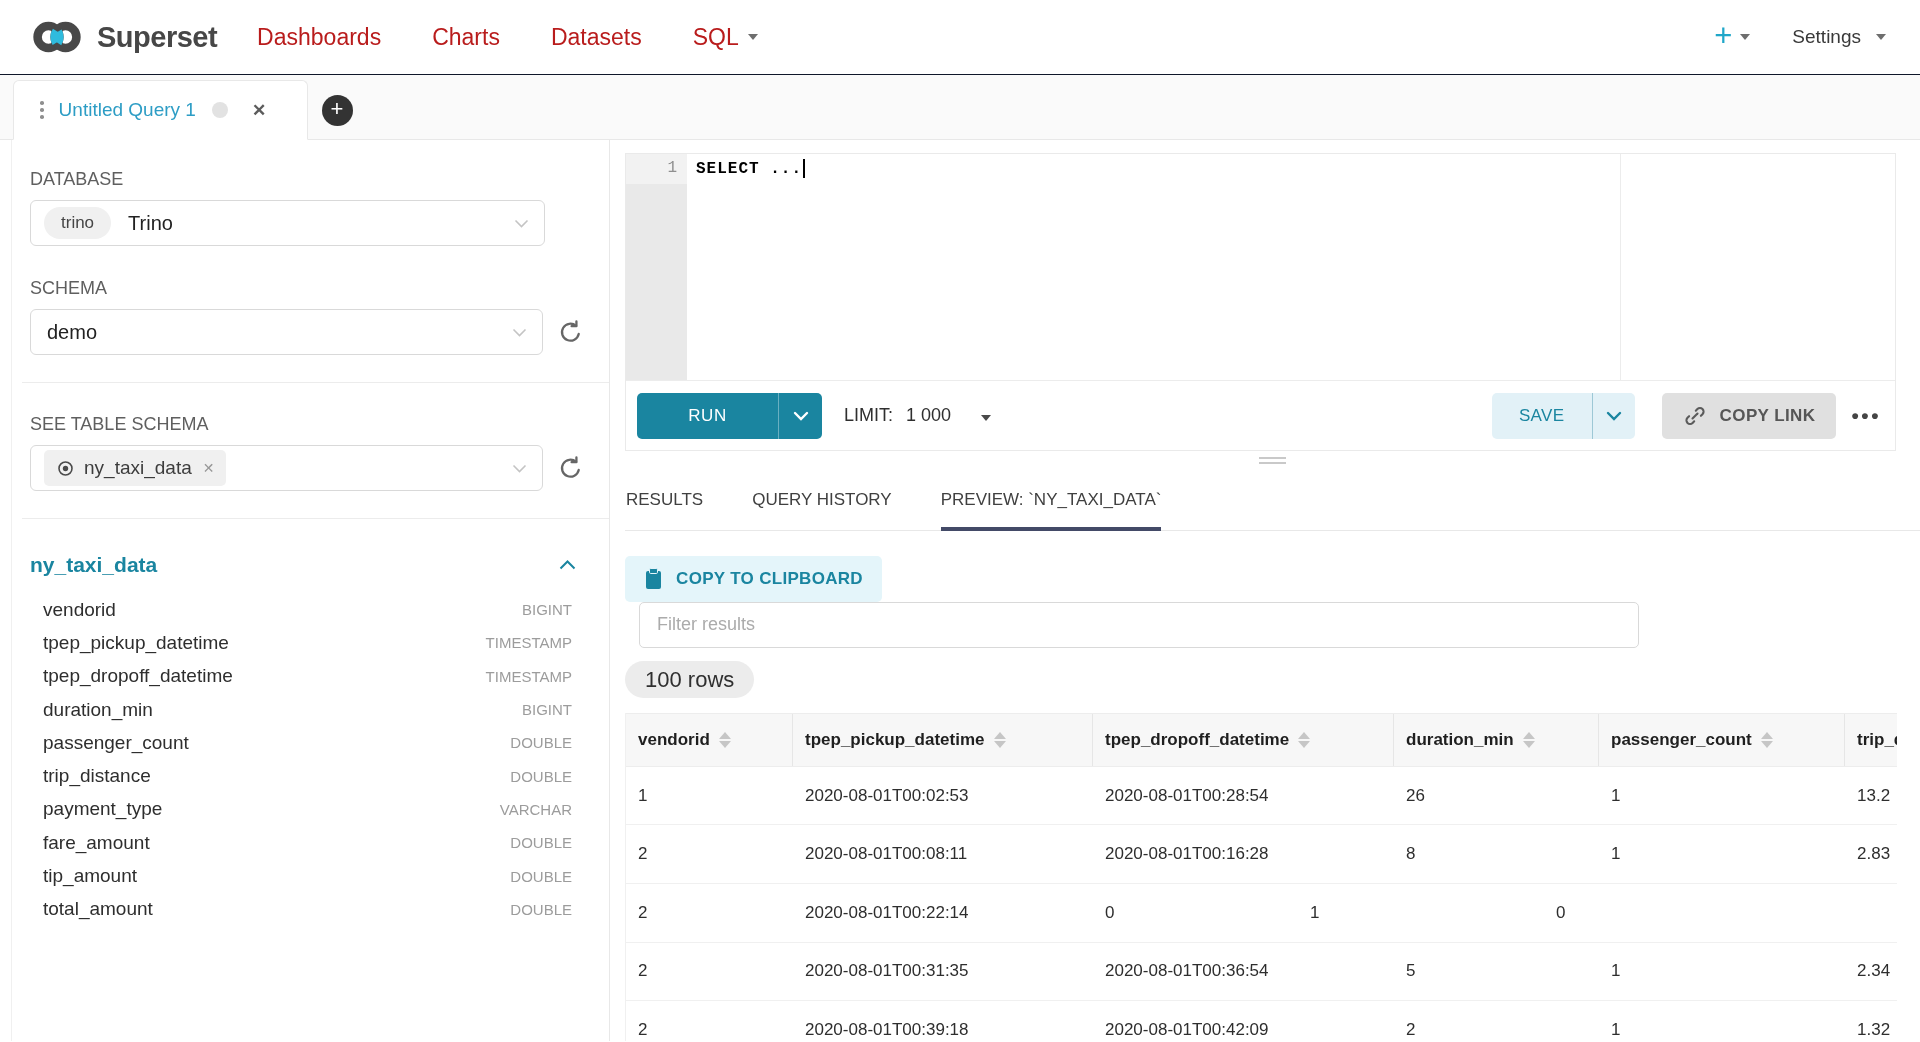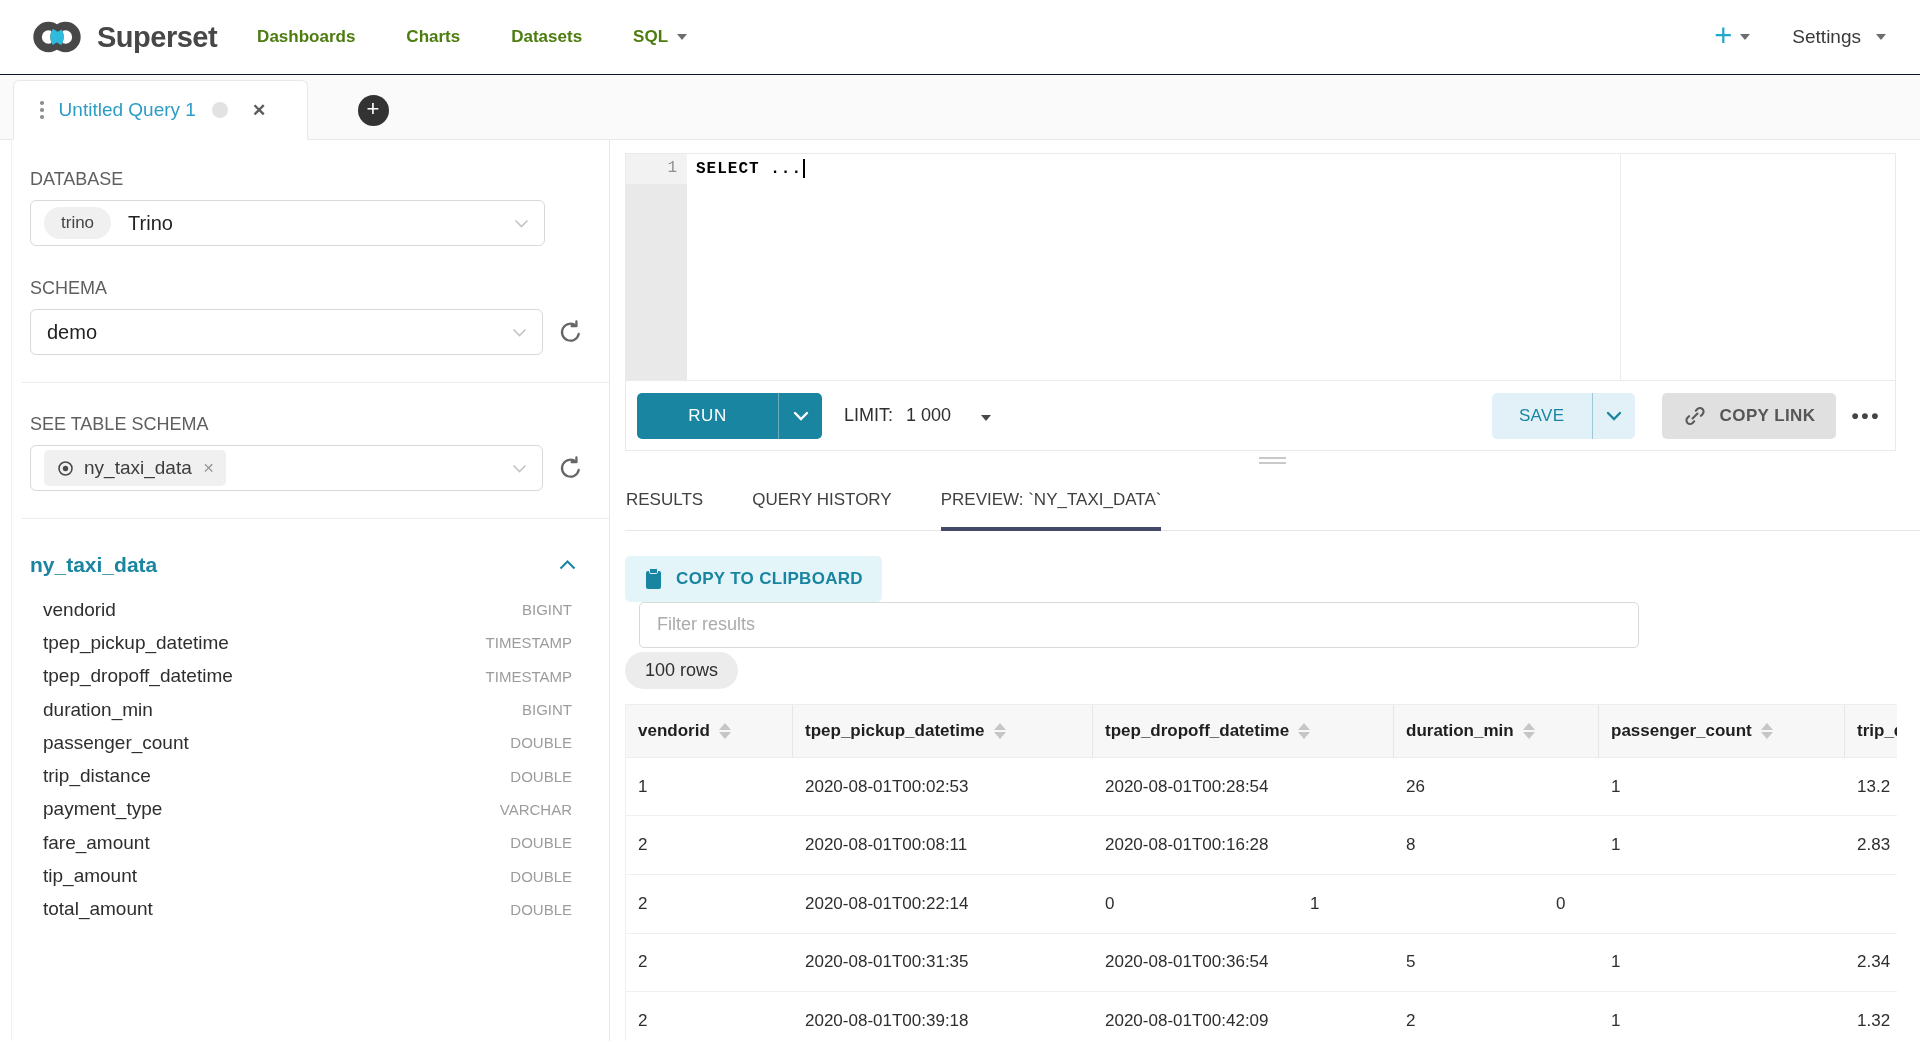--- a/index.html
+++ b/index.html
@@ -5,31 +5,31 @@
   * { box-sizing: border-box; margin: 0; padding: 0; }
   html,body { width:1920px; height:1042px; overflow:hidden; background:#fff;
     font-family:"Liberation Sans", sans-serif; color:#333; }
 
   
   .navbar { height:75px; display:flex; padding:0 34px 0 30px;
     background:#fff; border-bottom:1px solid #0f172a; }
   .brand { display:flex; align-items:center; gap:13px; }
   .brand-name { font-size:29px; font-weight:bold; color:#474747; letter-spacing:-0.5px; }
   .nav-links { display:flex; align-items:center; margin-left:40px; }
-  .nav-link { font-size:17px; color:#4d7c0f; margin-right:51px; display:flex; align-items:center; gap:9px; text-decoration:none;font-weight:bold;}
+  .nav-link { font-size:23px; color:#b91c1c; margin-right:51px; display:flex; align-items:center; gap:9px; text-decoration:none;}
   .caret { width:0; height:0; border-left:5.5px solid transparent; border-right:5.5px solid transparent;
     border-top:6.5px solid #6e6e6e; display:inline-block; }
   .nav-right { margin-left:auto; display:flex; align-items:center; gap:42px; }
   .nav-plus { display:flex; align-items:center; gap:8px; }
   .nav-plus .plus { color:#20a7c9; font-size:31px; font-weight:400; line-height:1; margin-top:-4px;}
   .nav-settings { font-size:19px; color:#393939; display:flex; align-items:center; gap:15px; }
 
   
   .tabstrip { height:65px; background:#fafafa; border-bottom:1px solid #e8e8e8;
-    display:flex; align-items:flex-end; padding-left:13px;gap:36px; }
+    display:flex; align-items:flex-end; padding-left:13px; }
   .qtab { width:295px; height:60px; margin-bottom:-1px; background:#fff; white-space:nowrap;
     border:1px solid #e8e8e8; border-bottom:1px solid #fff; border-radius:6px 6px 0 0;
     display:flex; align-items:center; padding:0 18px 0 26px; }
   .qtab-drag { display:flex; flex-direction:column; gap:3.2px; }
   .qtab-drag i { width:3.6px; height:3.6px; border-radius:50%; background:#8f8f8f; }
   .qtab-title { color:#2d9dc5; font-size:19px; margin-left:15px; }
   .qtab-dot { width:16px; height:16px; border-radius:50%; background:#e2e2e2; margin-left:16px; flex:none;}
   .qtab-close { color:#5c5c5c; font-size:17px; font-weight:bold; margin-left:24px; }
   .addtab { width:58px; height:60px; margin-bottom:-1px; display:flex; align-items:center; justify-content:center; }
   .addtab-circle { width:31px; height:31px; border-radius:50%; background:#333; color:#fff;
@@ -105,22 +105,22 @@
   .rtab { font-size:17px; color:#404040; margin-right:49px; padding-bottom:20px; position:relative; }
   .rtab.active::after { content:""; position:absolute; left:0; right:0; bottom:-1px; height:4px; background:#434a67; }
 
   
   .controls { display:flex; margin-top:25px;flex-direction:column; }
   .copyclip-btn { width:257px; height:46px; background:#e4f5fa; border-radius:5px; color:#1a85a0;
     display:flex; align-items:center; justify-content:center; gap:13px; font-size:17px; font-weight:bold; letter-spacing:0.3px;}
   .filter-input { margin-left:14px; width:1000px; height:46px; border:1px solid #d9d9d9; border-radius:5px;
     padding:0 17px; font-size:18px; color:#333; font-family:"Liberation Sans",sans-serif; }
   .filter-input::placeholder { color:#ababab; }
-  .rowsbadge { margin-top:4px; display:inline-block; background:#ececec; border-radius:19px;
-    height:37px; line-height:37px; padding:0 20px; font-size:18px; color:#2f2f2f; }
+  .rowsbadge { margin-top:13px; display:inline-block; background:#ececec; border-radius:19px;
+    height:37px; line-height:37px; padding:0 20px; font-size:22px; color:#2f2f2f; }
 
   
   .rtable { margin-top:15px; width:1272px; border-left:1px solid #f0f0f0; overflow:hidden;}
   .rt-header { display:flex; height:54px; background:#f7f7f7; border-top:1px solid #ededed; border-bottom:1px solid #ededed;}
   .rt-hcell { display:flex; align-items:center; gap:9px; padding-left:12px; font-size:17px; font-weight:bold;
     color:#1f1f1f; border-right:1px solid #e6e6e6; overflow:hidden; white-space:nowrap; flex:none; }
   .rt-hcell:last-child { border-right:none; }
   .sorticon { display:flex; flex-direction:column; gap:2.5px; flex:none;}
   .sorticon .up { width:0; height:0; border-left:6px solid transparent; border-right:6px solid transparent;
     border-bottom:7px solid #c6c6c6; display:block;}

